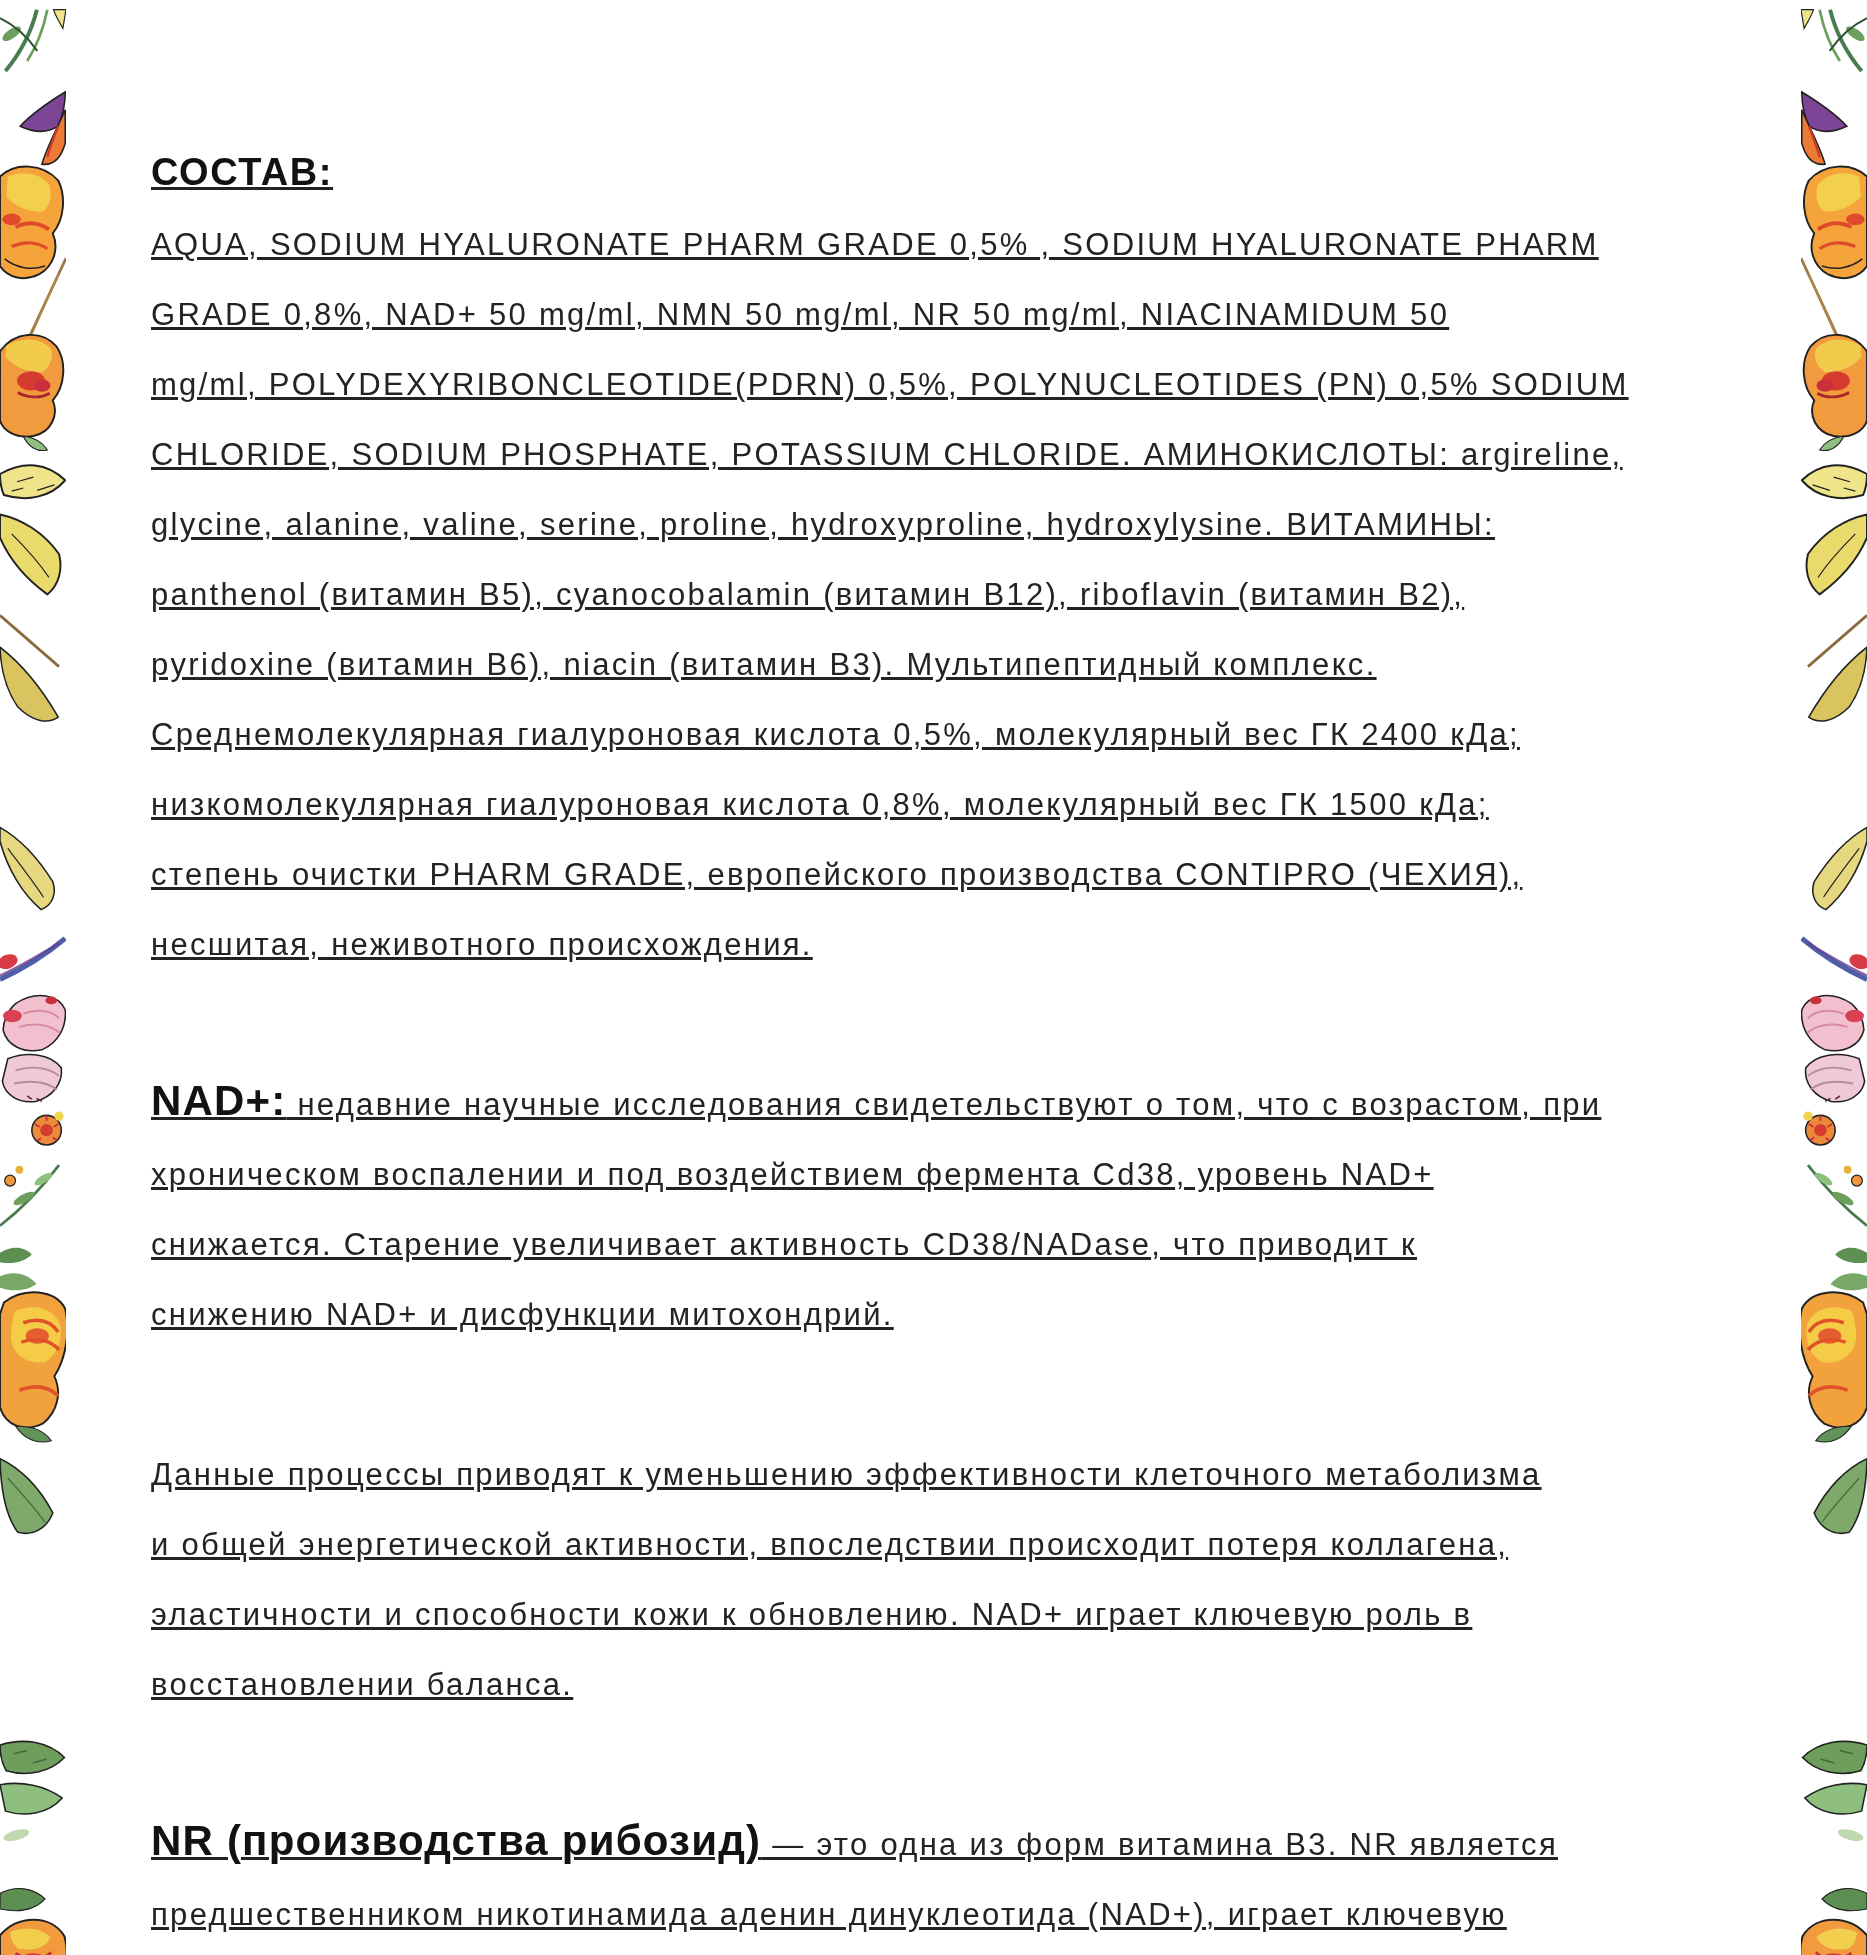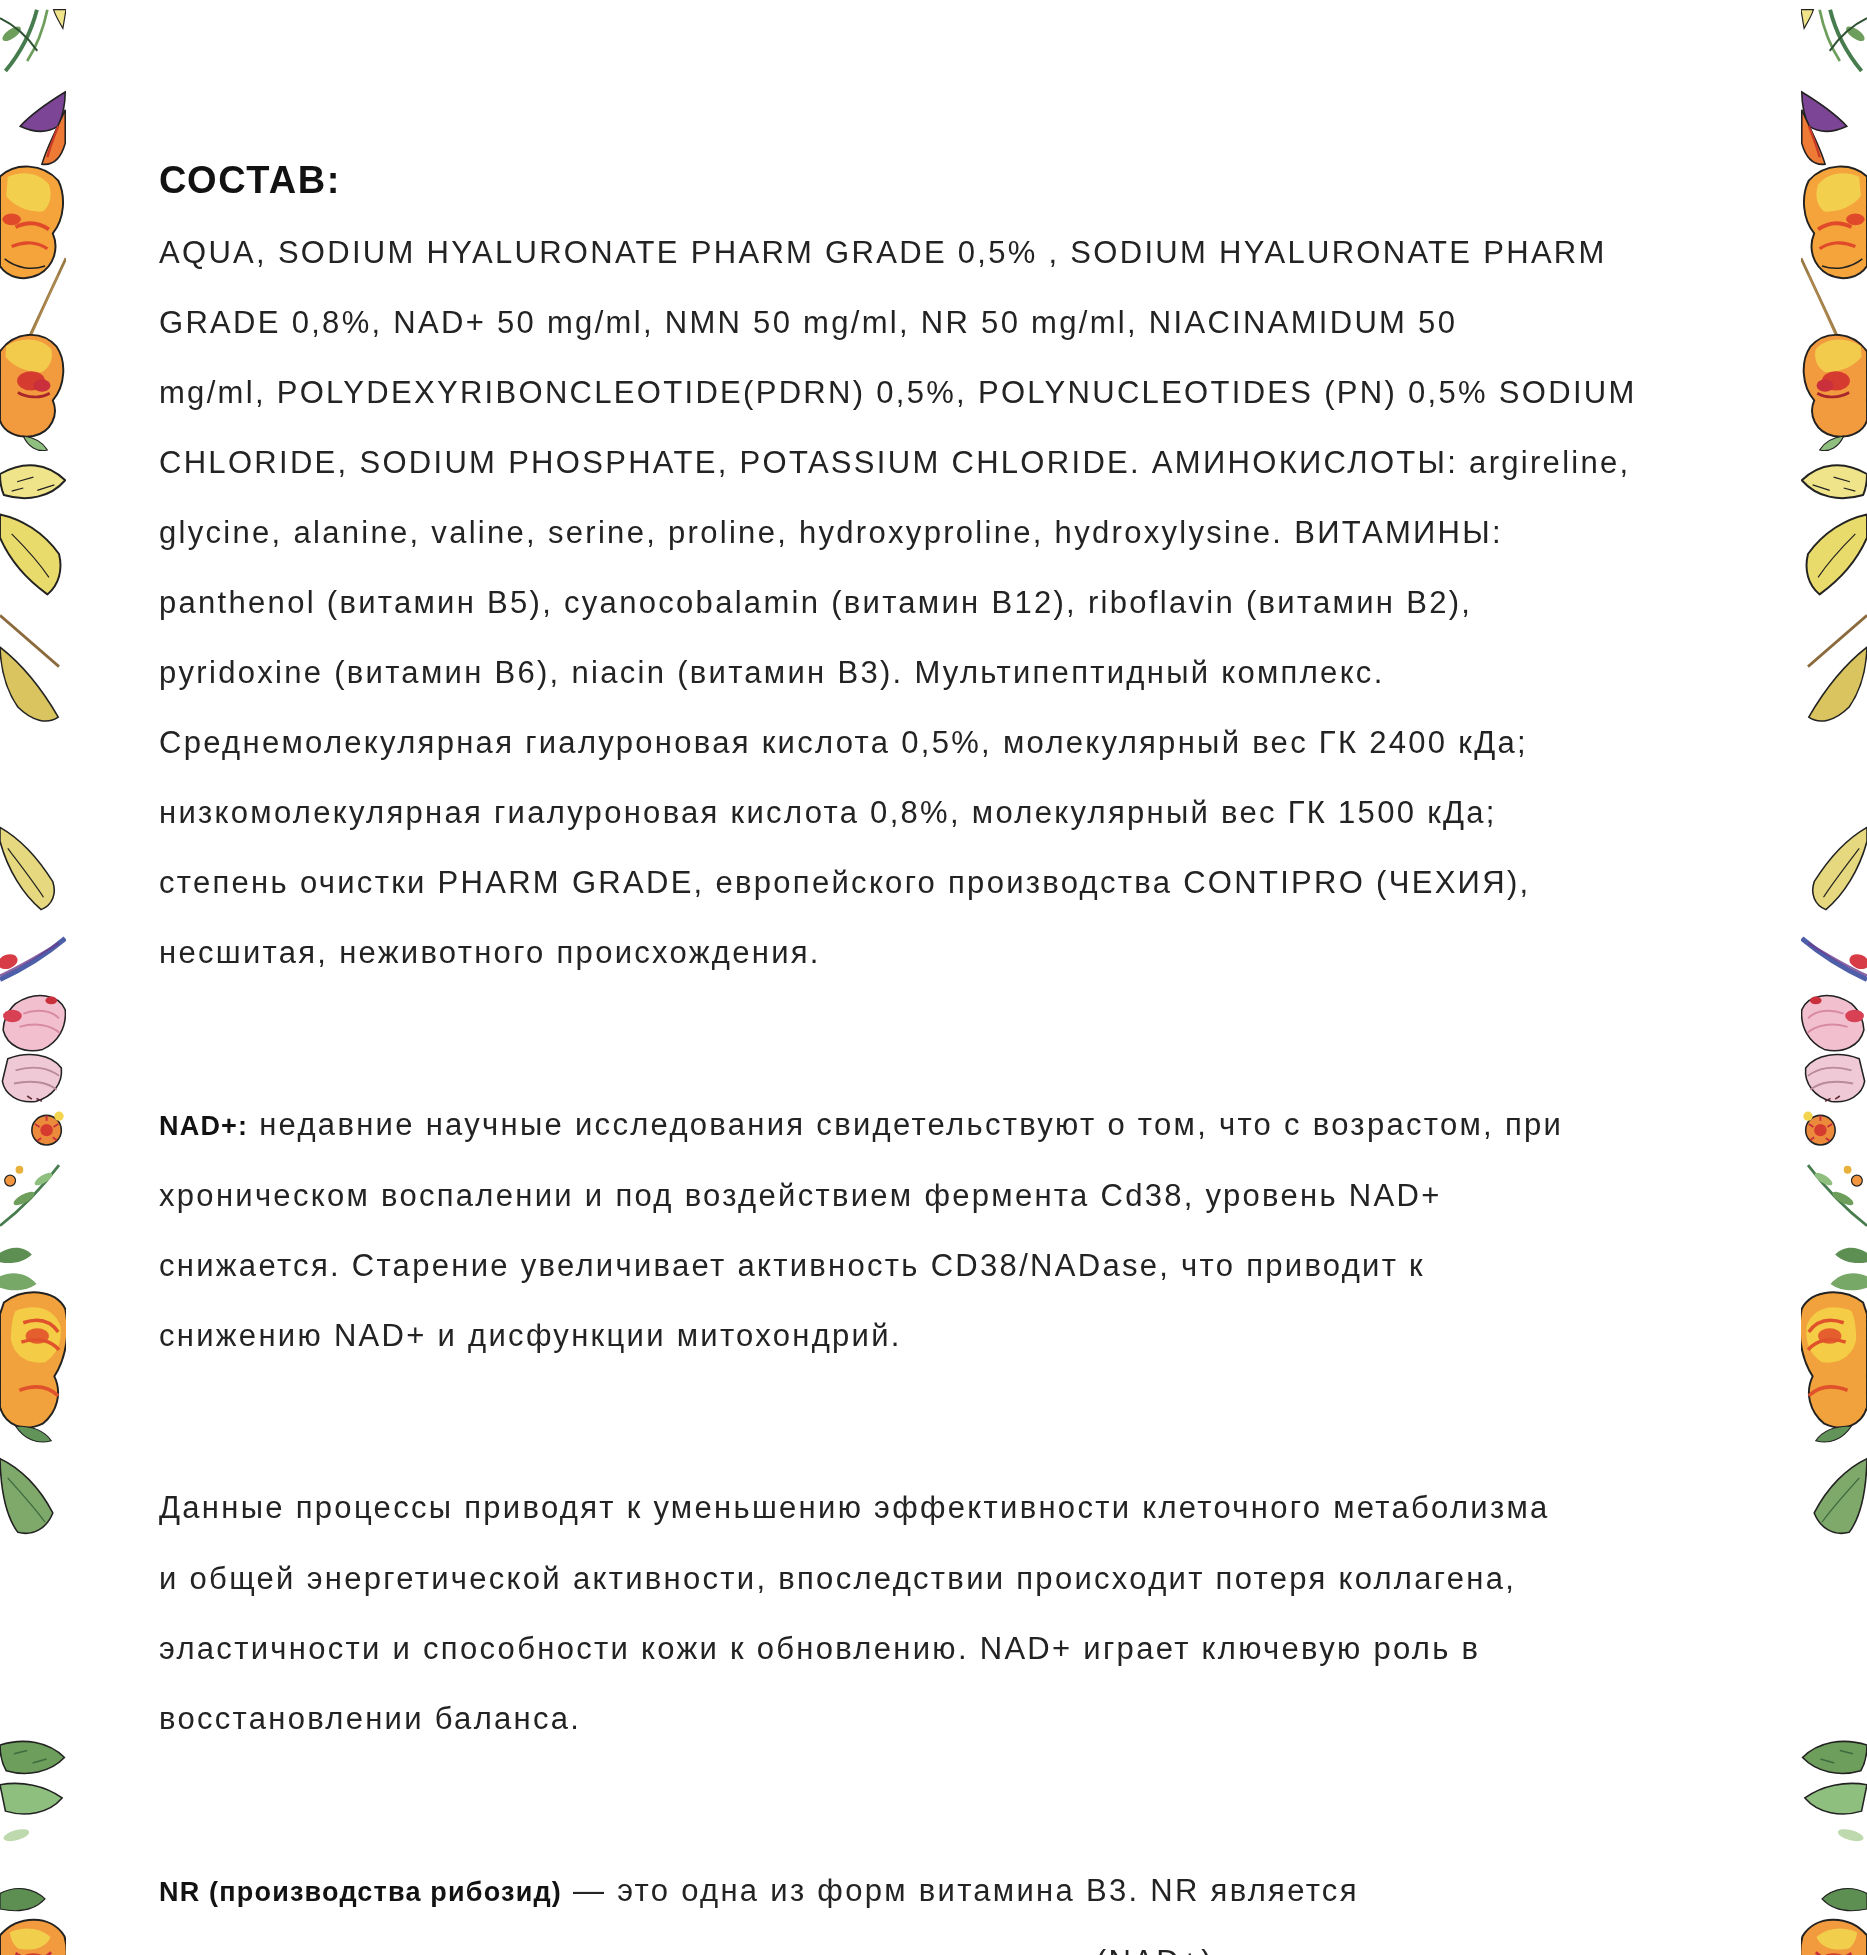--- a/index.html
+++ b/index.html
@@ -28,29 +28,29 @@
     position: absolute;
     left: 143px;
     top: 59px;
     width: 1635px;
     font-size: 31px;
     line-height: 70px;
     letter-spacing: 2.3px;
     color: #232323;
     white-space: pre-line;
   }
-  .doc p { margin: 16px; padding: 0; }
+  .doc p { margin: 8px; padding: 0; text-decoration: underline; }
   strong.h {
     font-size: 38px;
     font-weight: 700;
     color: #121212;
     letter-spacing: 1.6px;
   }
   strong.lead {
-    font-size: 27px;
+    font-size: 42px;
     font-weight: 700;
     color: #121212;
     letter-spacing: 1.2px;
   }
 </style>
 </head>
 <body>
 
 <svg class="floral left" viewBox="0 0 170 6750" aria-hidden="true">
   <defs>

